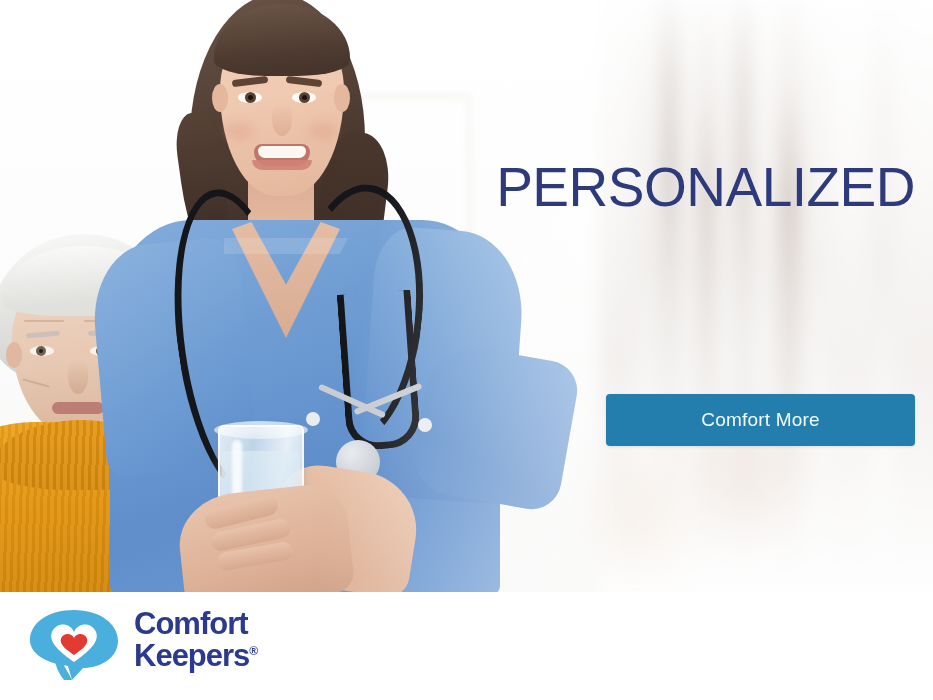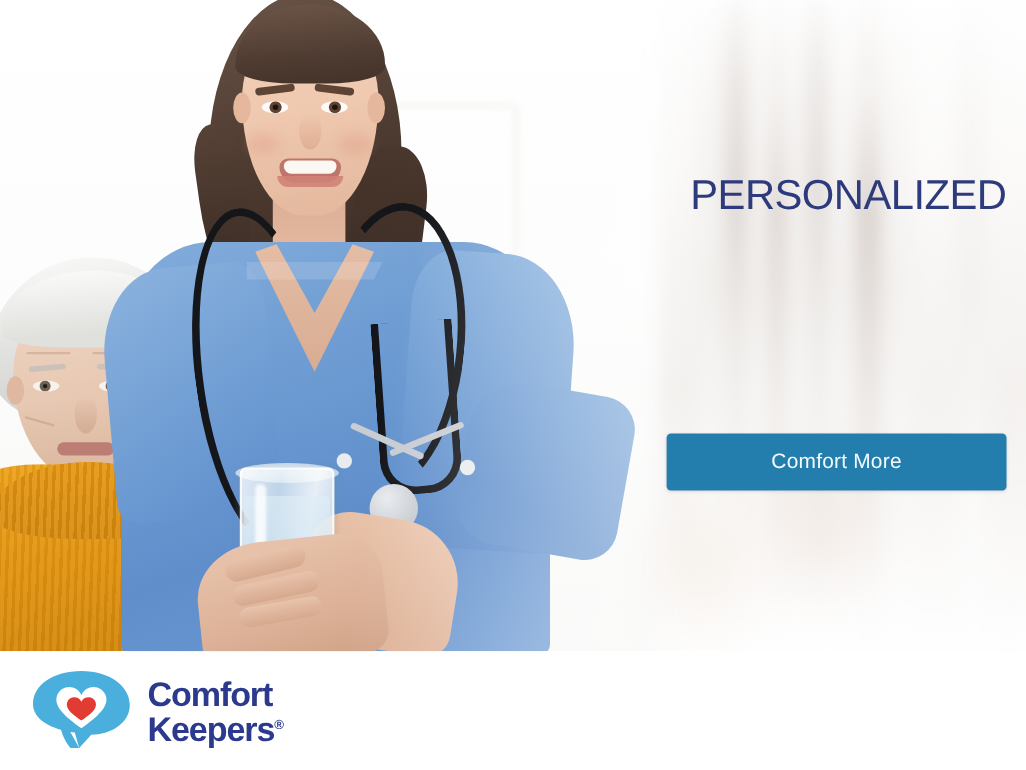--- a/index.html
+++ b/index.html
@@ -260,21 +260,21 @@
     pointer-events:none;
   }
 
   
   .headline{
     position:absolute;right:18px;top:160px;
     width:560px;
     text-align:right;
     color:#2d3a7c;
     font-family:"Liberation Sans", sans-serif;
-    font-size:38px;
+    font-size:55px;
     line-height:0.99;
     font-weight:400;
     letter-spacing:-0.5px;
     white-space:nowrap;
   }
   .headline .l{display:block;}
 
   
   .cta{
     position:absolute;left:606px;top:394px;
@@ -289,21 +289,21 @@
     box-shadow:0 1px 3px rgba(0,0,0,.10);
   }
 
   
   .footer{
     position:absolute;left:0;top:592px;width:933px;height:108px;
     background:#ffffff;
   }
   .logo{
     position:absolute;left:28px;top:16px;
-    display:flex;align-items:flex-end;gap:14px;
+    display:flex;align-items:flex-start;gap:14px;
   }
   .logo-mark{position:relative;width:92px;height:72px;flex:none;}
   .logo-text{
     color:#2b3a8c;
     font-family:"Liberation Sans", sans-serif;
     font-weight:bold;
     font-size:31px;
     line-height:1.03;
     letter-spacing:-1px;
   }

